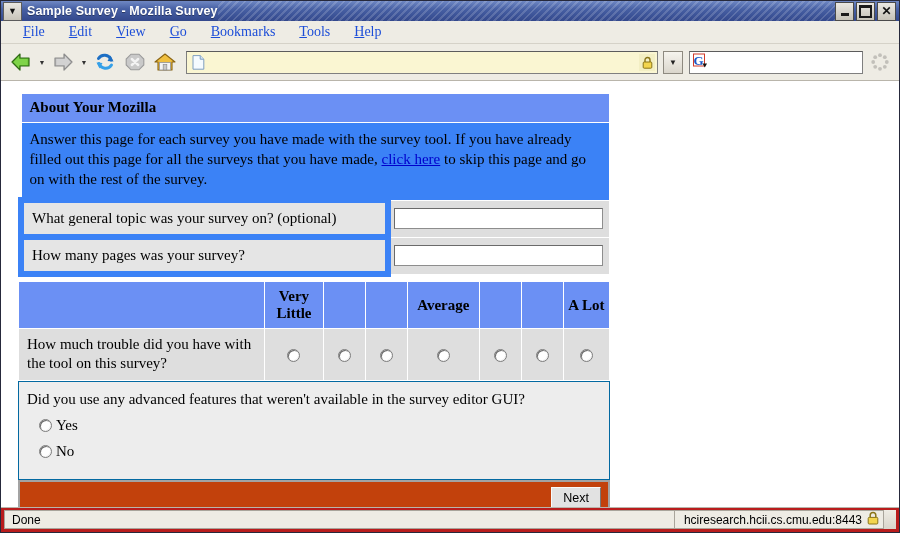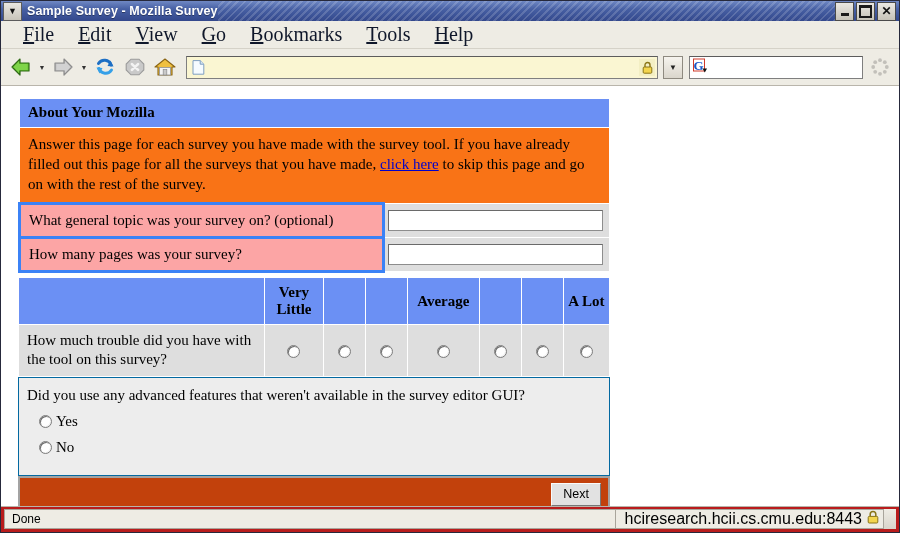--- a/index.html
+++ b/index.html
@@ -106,22 +106,22 @@
     flex: 0 0 22px;
     background: #eeece4;
     border-bottom: 1px solid #d5d2c8;
     display: flex;
     align-items: center;
     padding-left: 10px;
     position: relative;
   }
   .menu-item {
     font-family: "Liberation Serif", serif;
-    font-size: 20px;
-    color: #0f172a;
+    font-size: 14px;
+    color: #1d4ed8;
     padding: 2px 12px;
     white-space: nowrap;
   }
   .menu-item u { text-decoration: underline; }
 
   
   .navbar {
     flex: 0 0 36px;
     background: #eeece4;
     border-bottom: 1px solid #b9b5ab;
@@ -234,31 +234,31 @@
   .survey td { padding: 0; vertical-align: middle; }
 
   .sec-header {
     background: #6b90f4;
     font-weight: bold;
     font-size: 15px;
     padding: 5px 8px 6px 8px !important;
     border: 1px solid #ffffff;
   }
   .sec-intro {
-    background: #f97316;
+    background: #3b82f6;
     padding: 7px 8px 8px 8px !important;
     line-height: 1.32;
     border: 1px solid #ffffff;
   }
   .sec-intro a { color: #0000cc; }
 
   .qrow-label {
-    background: #fca5a5;
+    background: #e5e5e5;
     padding: 7px 8px !important;
-    border: 3px solid #3b82f6;
+    border: 6px solid #3b82f6;
     white-space: nowrap;
   }
   .qrow-field {
     background: #dedede;
     padding: 4px 6px 4px 3px !important;
     border: 1px solid #ffffff;
   }
   .text-input {
     width: 100%;
     box-sizing: border-box;
@@ -378,21 +378,21 @@
     font-family: "Liberation Sans", sans-serif;
   }
   .status-right {
     flex: 0 0 auto;
     border: 1px solid #a9a59b;
     background: #eeece4;
     display: flex;
     align-items: center;
     gap: 5px;
     padding: 0 4px 0 9px;
-    font-size: 16px;
+    font-size: 12px;
     color: #000;
     font-family: "Liberation Sans", sans-serif;
   }
   .sb-grip {
     width: 12px;
     align-self: stretch;
     background: linear-gradient(to bottom, #eeece4, #d9d5cb);
   }
 </style>
 </head>

